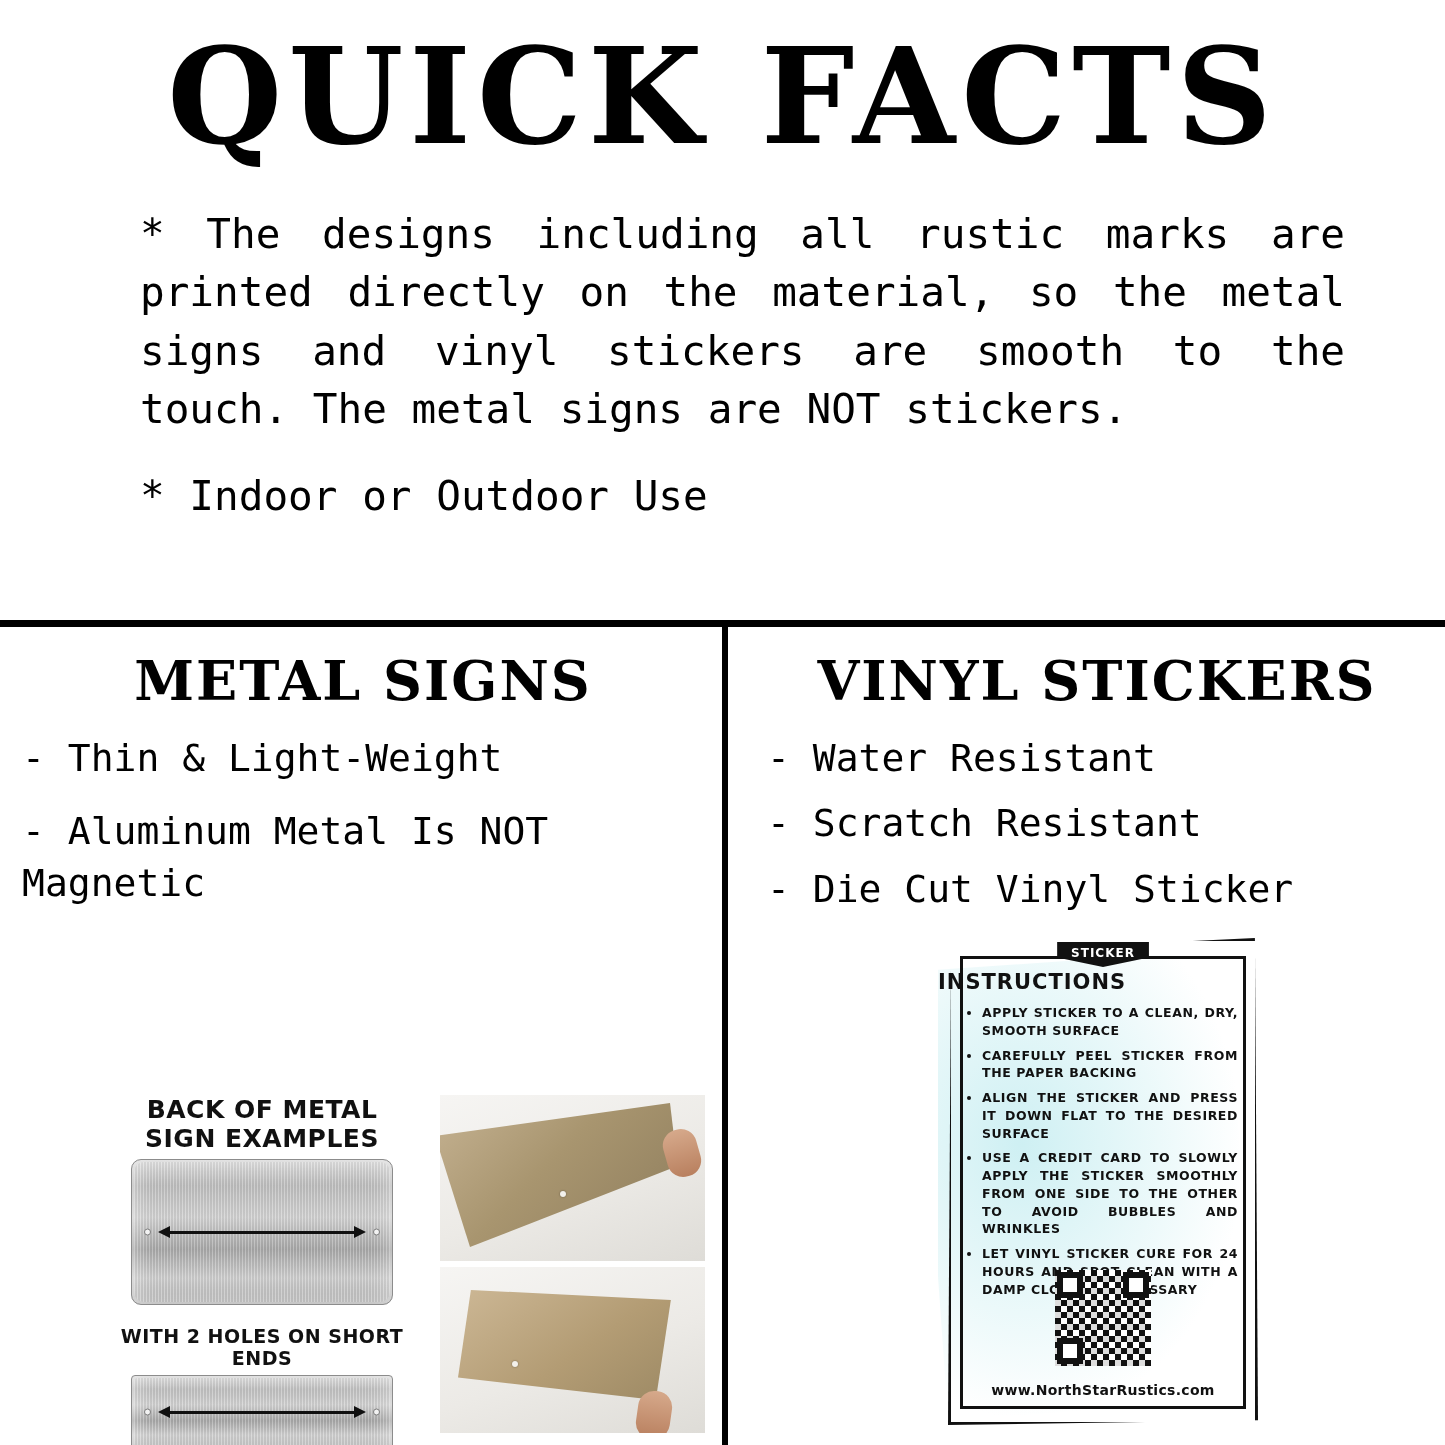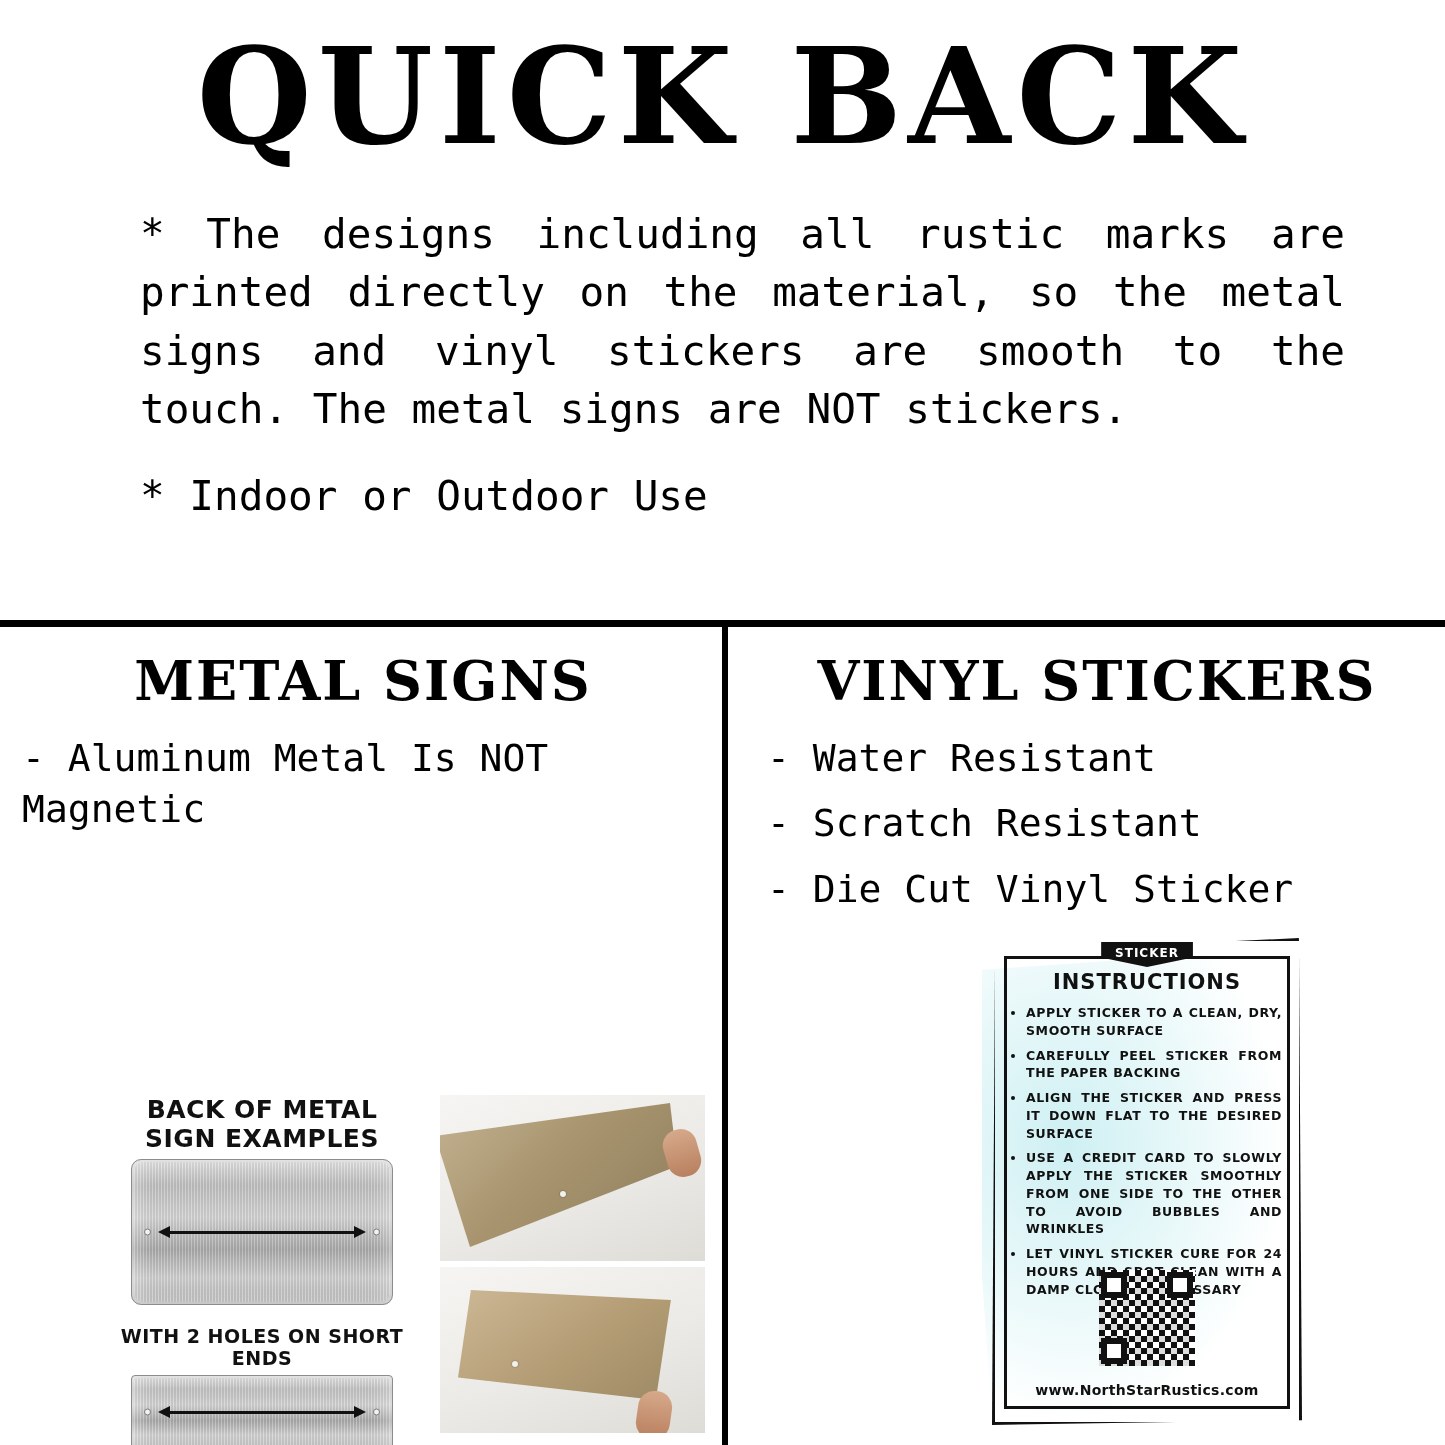--- a/index.html
+++ b/index.html
@@ -186,21 +186,20 @@
     background: #f3f1ec; box-shadow: 0 0 2px rgba(0,0,0,.4);
   }
 
   
   .sticker-card {
     position: absolute;
     left: 210px; top: 303px;
     width: 330px; height: 505px;
     background: #ffffff;
     overflow: hidden;
-    margin-left: 44px;
   }
   .card-wash {
     position: absolute; left: -6px; top: 30px; width: 310px; height: 450px;
     background: radial-gradient(ellipse at 30% 40%, rgba(166,227,233,.55) 0%, rgba(200,238,241,.35) 45%, rgba(255,255,255,0) 72%);
     transform: rotate(-4deg);
   }
   .frame-out {
     position: absolute; left: 10px; top: 8px; right: 10px; bottom: 10px;
     border: 3px solid #111;
     clip-path: polygon(1% 3%, 99% 0%, 100% 99%, 0% 100%);
@@ -212,21 +211,21 @@
   .sticker-tab {
     position: absolute; left: 50%; top: 12px; transform: translateX(-50%);
     background: #111; color: #fff;
     font-family: "DejaVu Sans", sans-serif;
     font-weight: bold; font-size: 12px; letter-spacing: 1px;
     padding: 4px 14px 7px;
     clip-path: polygon(0 0, 100% 0, 100% 62%, 50% 100%, 0 62%);
   }
   .instr-title {
     position: absolute; left: 0; right: 0; top: 40px;
-    text-align: center;
+    text-align: left;
     font-family: "DejaVu Sans", sans-serif;
     font-weight: bold; font-size: 21px; letter-spacing: 1px; color: #111;
   }
   .instr-list {
     position: absolute; left: 44px; right: 30px; top: 74px;
     font-family: "DejaVu Sans", sans-serif;
     font-weight: bold;
     font-size: 12.5px;
     line-height: 1.42;
     letter-spacing: .6px;
@@ -257,32 +256,33 @@
     font-family: "DejaVu Sans", sans-serif;
     font-weight: bold; font-size: 14px; letter-spacing: .3px; color: #111;
   }
 </style>
 </head>
 <body>
 
 <div class="page">
 
   <div class="top">
-    <div class="title">QUICK BACK</div>
+    <div class="title">QUICK FACTS</div>
     <div class="facts">
       <div class="fact-main">* The designs including all rustic marks are printed directly on the material, so the metal signs and vinyl stickers are smooth to the touch. The metal signs are NOT stickers.</div>
       <div class="fact-line">* Indoor or Outdoor Use</div>
     </div>
   </div>
 
   <div class="hr-main"></div>
   <div class="vr-main"></div>
 
   <div class="col-left">
     <div class="col-title">METAL SIGNS</div>
+    <div class="bullet">- Thin &amp; Light-Weight</div>
     <div class="bullet">- Aluminum Metal Is NOT Magnetic</div>
 
     <div class="metal-imgs">
 
       <div class="metal-left">
         <div class="caption">BACK OF METAL SIGN EXAMPLES</div>
 
         <div class="plate big">
           <div class="brush"></div>
           <div class="hole l"></div>

